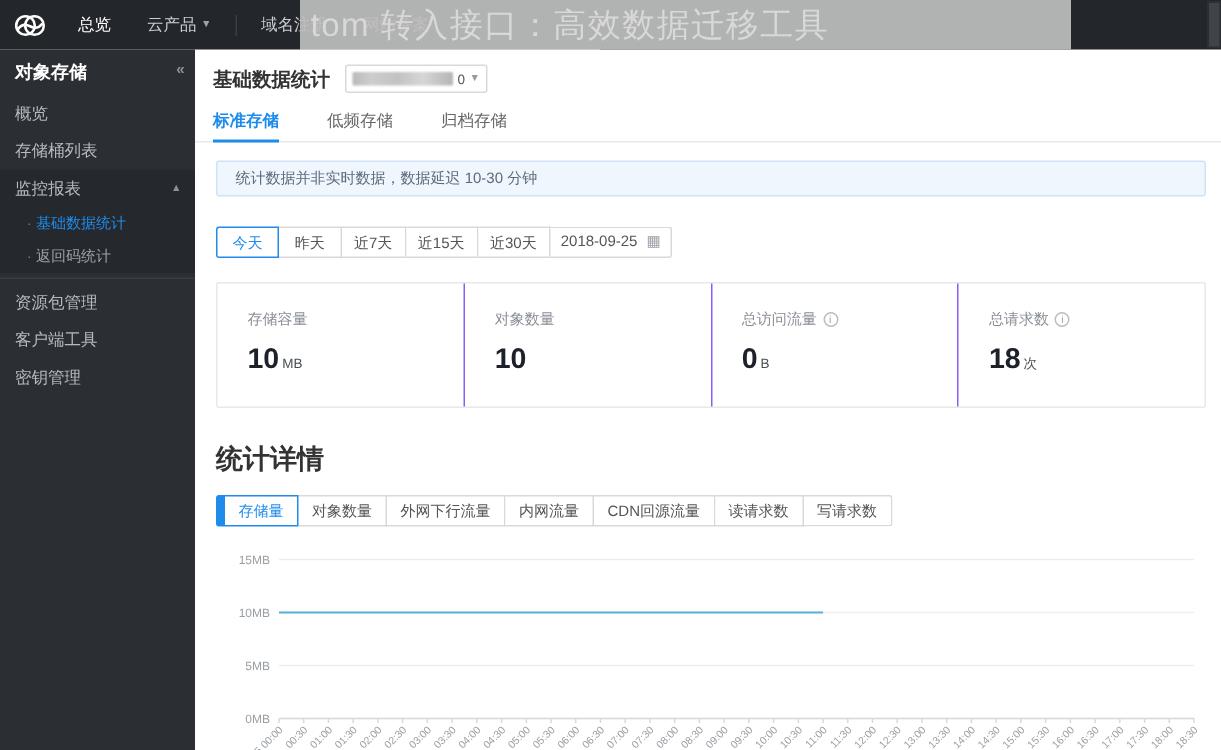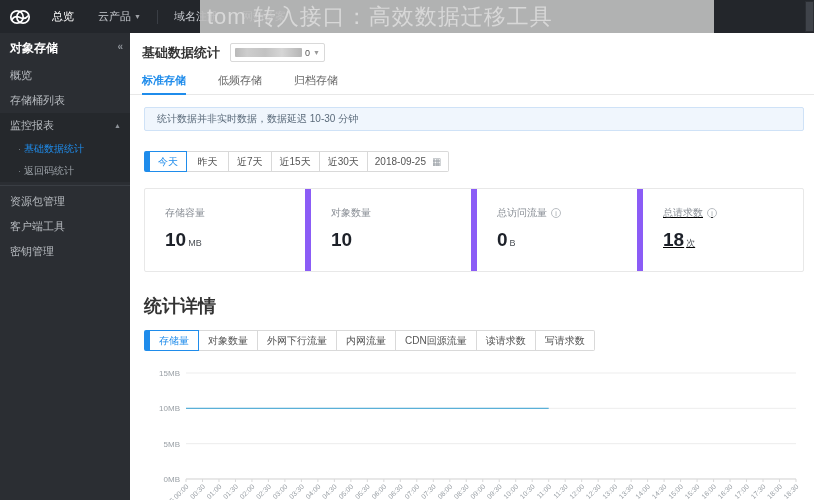--- a/index.html
+++ b/index.html
@@ -166,43 +166,43 @@
 
   .range-row { display: flex; align-items: center; margin-top: 20px; }
   .range-group { display: flex; }
   .range-btn {
     height: 21px; min-width: 42px;
     border: 1px solid #d9d9d9; border-left: none;
     background: #fff; font-size: 10px; color: #555;
     display: flex; align-items: center; justify-content: center;
     padding: 0 8px;
   }
-  .range-btn:first-child { border-left: 6px solid #404040; border-radius: 2px 0 0 2px; text-align: right; }
+  .range-btn:first-child { border-left: 1px solid #404040; border-radius: 2px 0 0 2px; text-align: right; }
   .range-btn.active {
     color: #1f8ceb; border-color: #1f8ceb; position: relative; z-index: 2;
   }
   .range-date {
     height: 21px; display: flex; align-items: center; gap: 6px;
     border: 1px solid #d9d9d9; border-left: none;
     border-radius: 0 2px 2px 0;
     padding: 0 7px; font-size: 10px; color: #555;
   }
   .cal-icon { color: #9aa0a6; font-size: 10px; }
 
   .stat-card {
     margin-top: 16px;
     border: 1px solid #e8e8e8; border-radius: 2px;
     display: flex; height: 84px; background: #fff;
   }
   .stat-cell {
     flex: 1; padding: 17px 0 0 20px;
-    border-right: 6px solid #8b5cf6;
+    border-right: 1px solid #8b5cf6;
     position: relative;
   }
-  .stat-cell:last-child { border-right: none; text-decoration: underline; }
+  .stat-cell:last-child { border-right: none; }
   .stat-label {
     font-size: 10px; color: #8a8f96;
     display: flex; align-items: center; gap: 4px;
   }
   .info-i {
     display: inline-flex; align-items: center; justify-content: center;
     width: 10px; height: 10px; border: 1px solid #b9bdc2;
     border-radius: 50%; font-size: 7px; color: #9aa0a6;
     font-style: normal; line-height: 1;
   }

